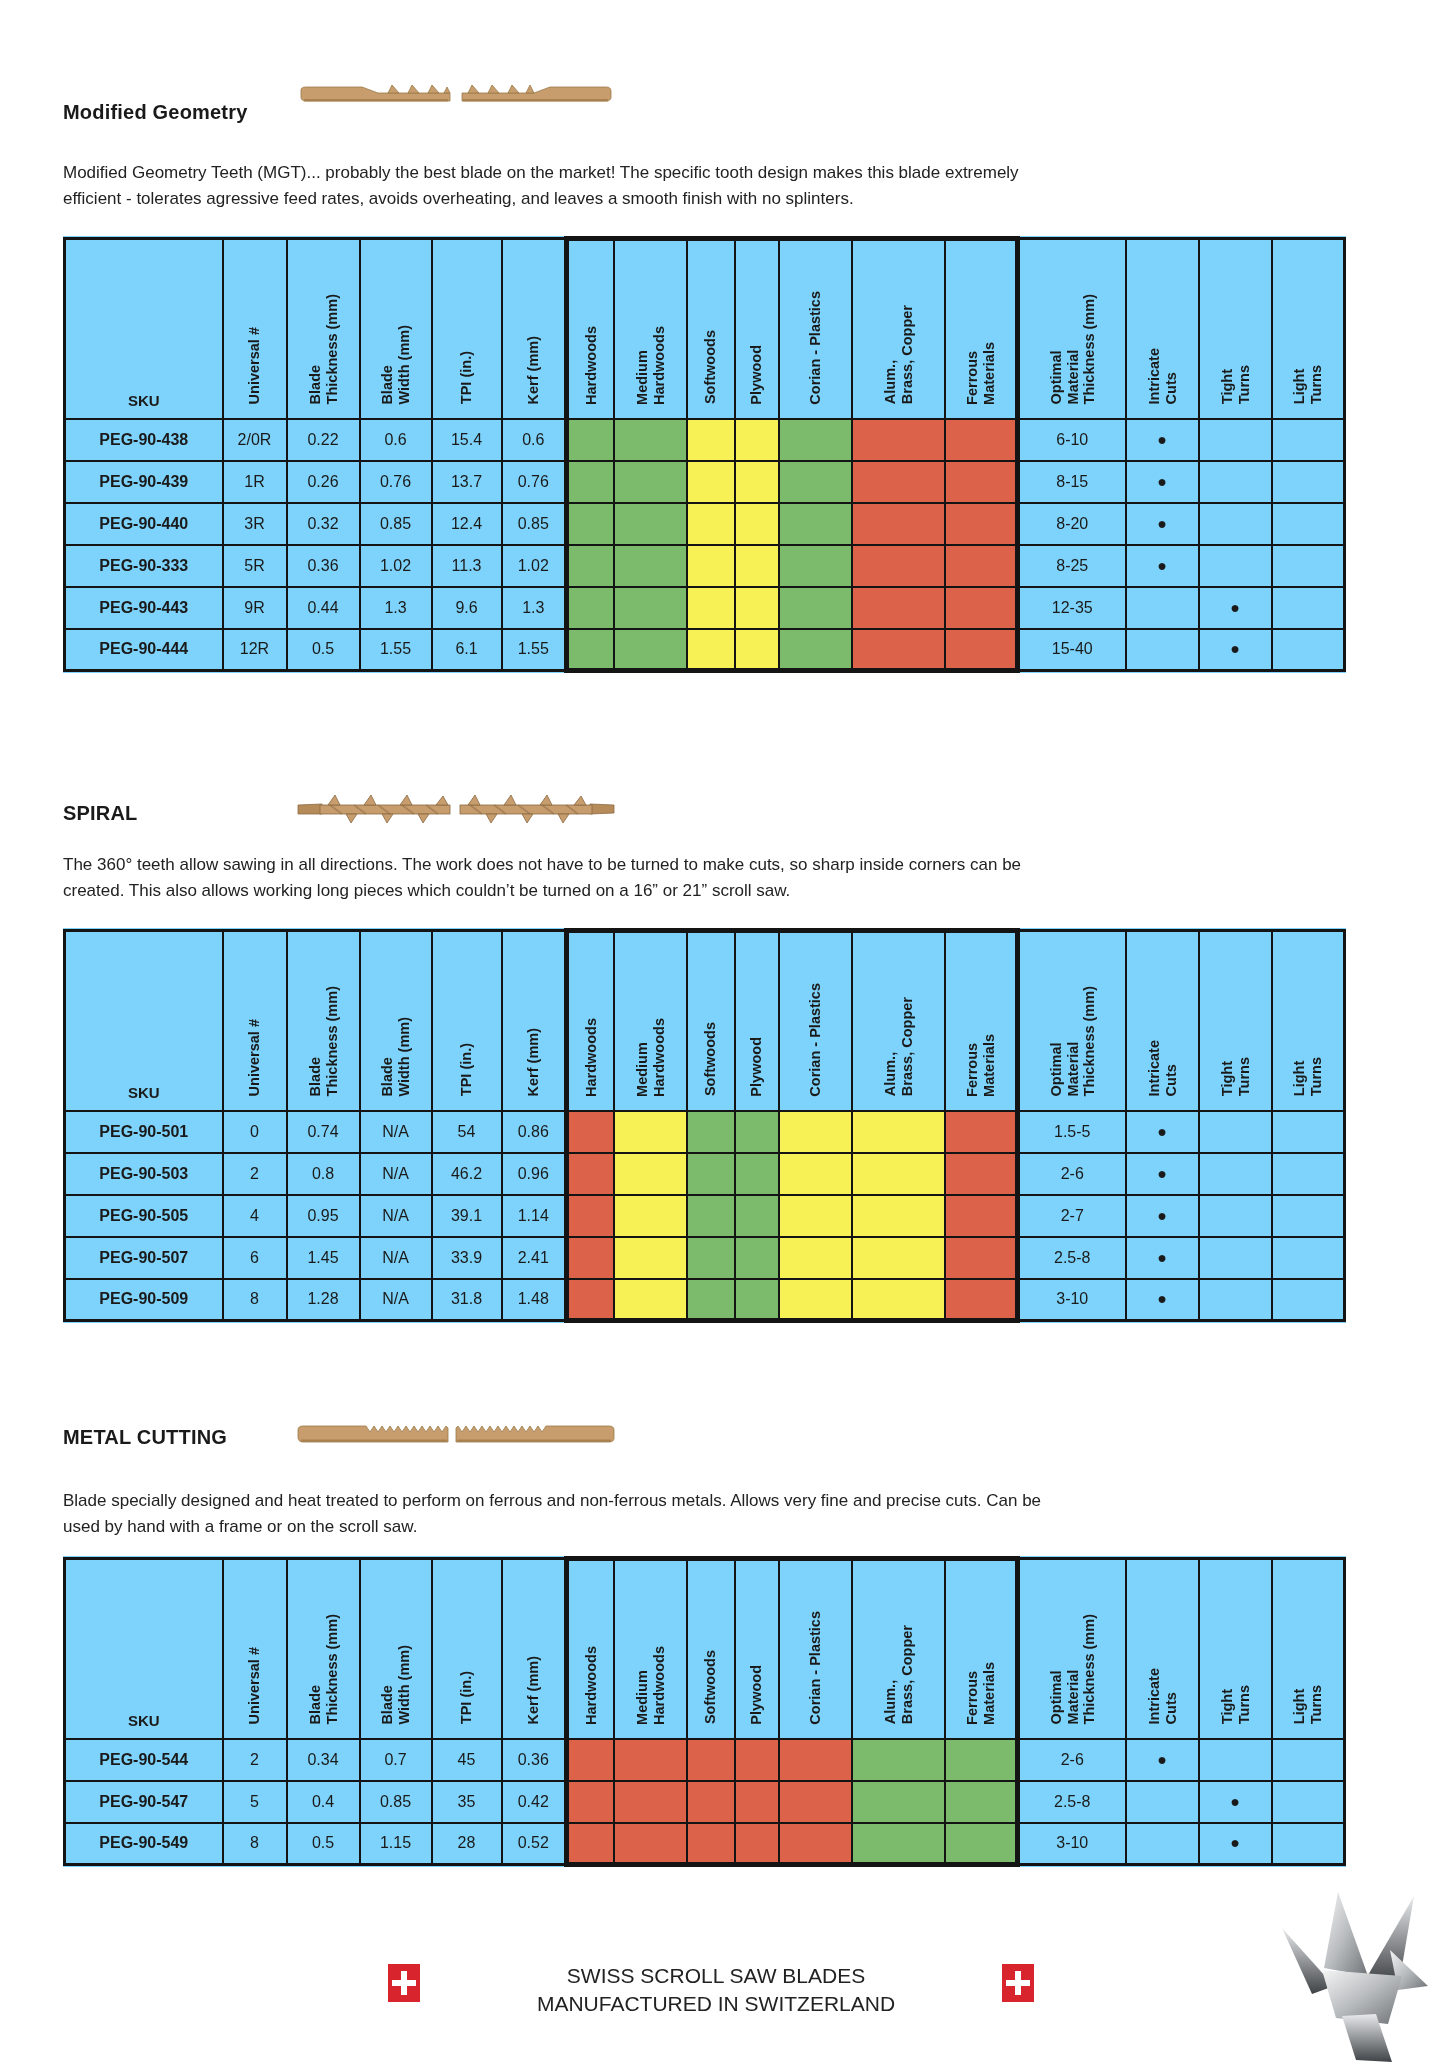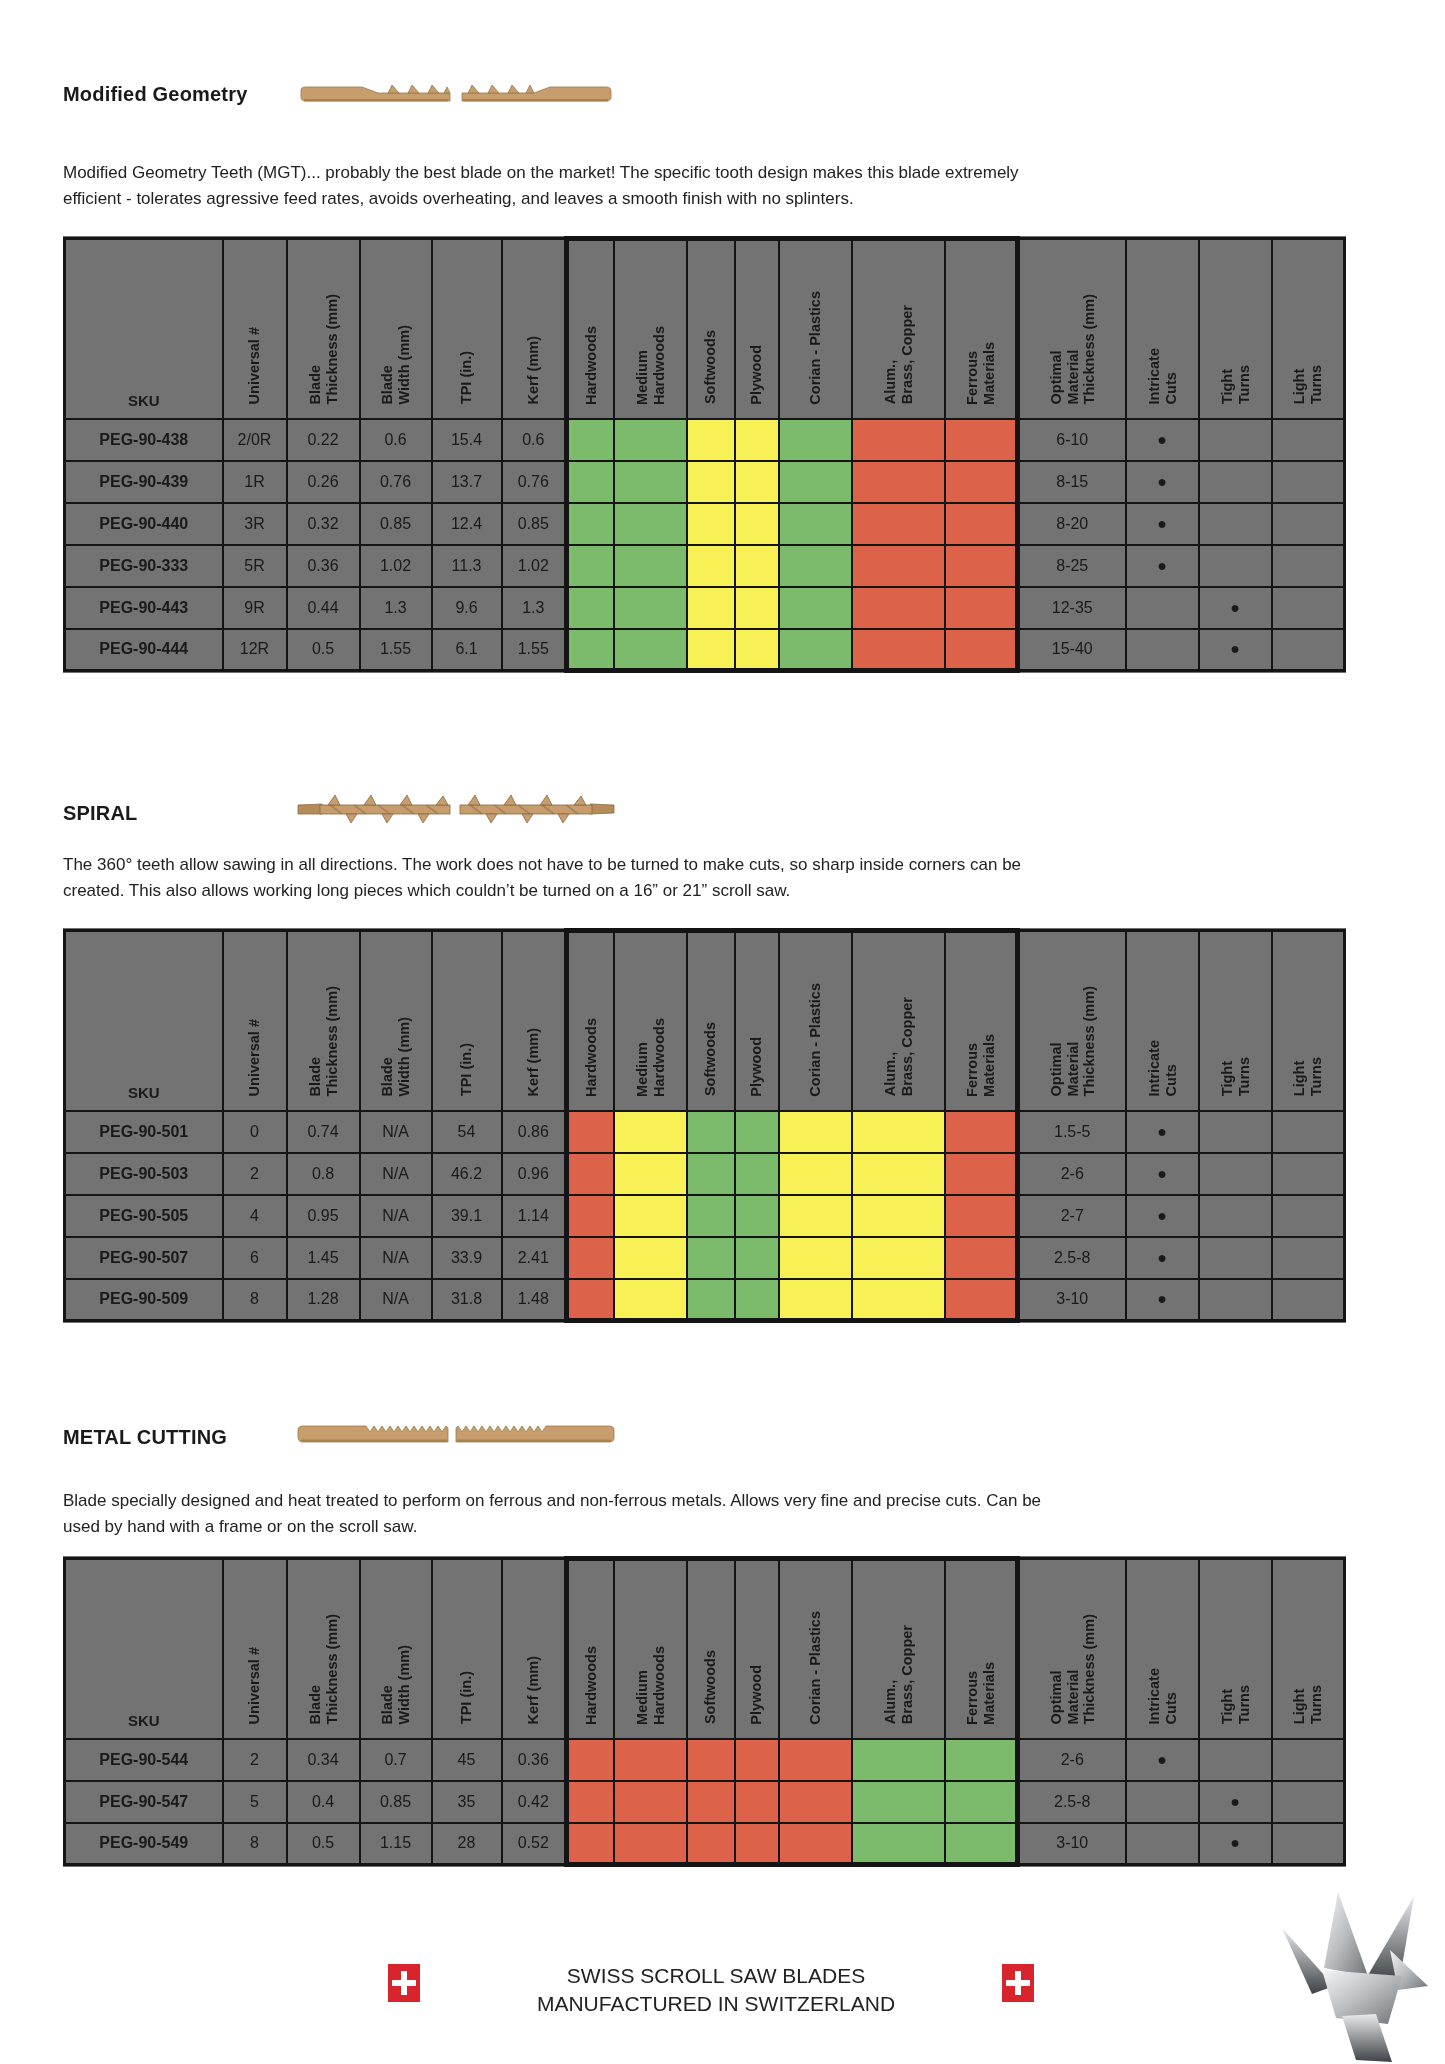--- a/index.html
+++ b/index.html
@@ -4,21 +4,21 @@
 <style>
   * { margin:0; padding:0; box-sizing:border-box; }
   html,body { background:#e9e9e9; }
   .page { position:relative; width:1445px; height:2064px; background:#ffffff;
           font-family:"Liberation Sans", sans-serif; color:#1a1a1a; overflow:hidden;
           outline:1px solid #d8d8d8; }
   .abs { position:absolute; }
   .sec-title { font-size:20px; font-weight:bold; letter-spacing:0.2px; }
   .sec-desc { font-size:17px; line-height:25.5px; white-space:pre-line; color:#222; }
 
-  table.blade { border-collapse:collapse; table-layout:fixed; background:#737373;padding-left:44px; }
+  table.blade { border-collapse:collapse; table-layout:fixed; background:#7dd3fc;padding-left:44px; }
   table.blade, table.blade th, table.blade td { border:2.5px solid #141414; }
   table.blade { border-width:3px; }
   table.blade th { height:180px; vertical-align:bottom; text-align:center; padding:0 2px 9px 2px; }
   th.hsku { font-size:15px; font-weight:bold; padding-bottom:12px; }
   .vert { display:inline-block; writing-mode:vertical-rl; transform:rotate(180deg);
           white-space:pre-line; font-weight:bold; font-size:14.5px; line-height:16.5px; text-align:left; }
   table.blade td { height:42px; text-align:center; vertical-align:middle; font-size:16px; }
   td.sku { font-weight:bold; }
   td.mark { font-size:16px; }
   .grpL { border-left:5px solid #141414 !important; }
@@ -26,21 +26,21 @@
   th.grp { border-top:5px solid #141414 !important; }
   tbody tr:last-child td.grp { border-bottom:5px solid #141414 !important; }
 
   .footer-text { text-align:center; font-size:21px; line-height:28px; white-space:pre-line; color:#222; }
 </style>
 </head>
 <body>
 
 <div class="page">
 
-  <h2 class="abs sec-title" style="left:63px;top:83px">Modified Geometry</h2>
+  <h2 class="abs sec-title" style="left:63px;top:101px">Modified Geometry</h2>
   <svg class="abs" style="left:300px;top:82px" width="312" height="22" viewBox="0 0 312 22">
     <path d="M1,8 Q1,5 6,5 L62,5 L78,11 L150,11 L150,19 L6,19 Q1,19 1,15 Z" fill="#C79D6E" stroke="#9B7848" stroke-width="0.8"></path>
     <path d="M88,11 L92,3 L99,11 Z M108,11 L112,3 L119,11 Z M128,11 L132,3 L139,11 Z M144,11 L147,5 L150,11 Z" fill="#C79D6E" stroke="#9B7848" stroke-width="0.8"></path>
     <path d="M162,11 L234,11 L250,5 L306,5 Q311,5 311,9 L311,15 Q311,19 306,19 L162,19 Z" fill="#C79D6E" stroke="#9B7848" stroke-width="0.8"></path>
     <path d="M168,11 L172,3 L179,11 Z M188,11 L192,3 L199,11 Z M208,11 L212,3 L219,11 Z M226,11 L230,3 L234,11 Z" fill="#C79D6E" stroke="#9B7848" stroke-width="0.8"></path>
     <rect x="4" y="17" width="144" height="2.4" fill="#A9804F"></rect>
     <rect x="163" y="17" width="145" height="2.4" fill="#A9804F"></rect>
   </svg>
   <p class="abs sec-desc" style="left:63px;top:160px;width:1345px">Modified Geometry Teeth (MGT)... probably the best blade on the market! The specific tooth design makes this blade extremely
 efficient - tolerates agressive feed rates, avoids overheating, and leaves a smooth finish with no splinters.</p>

